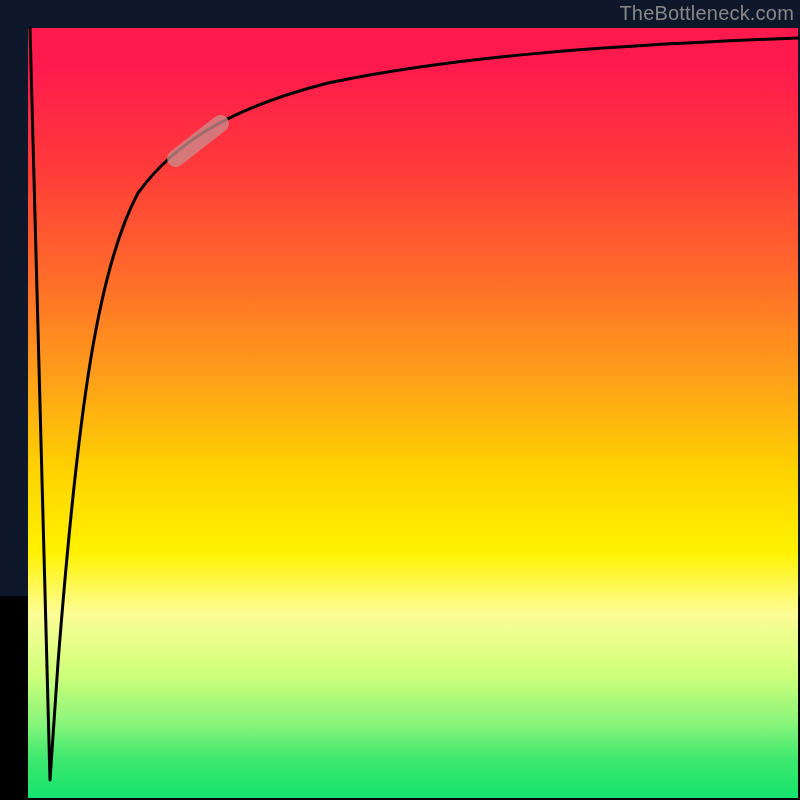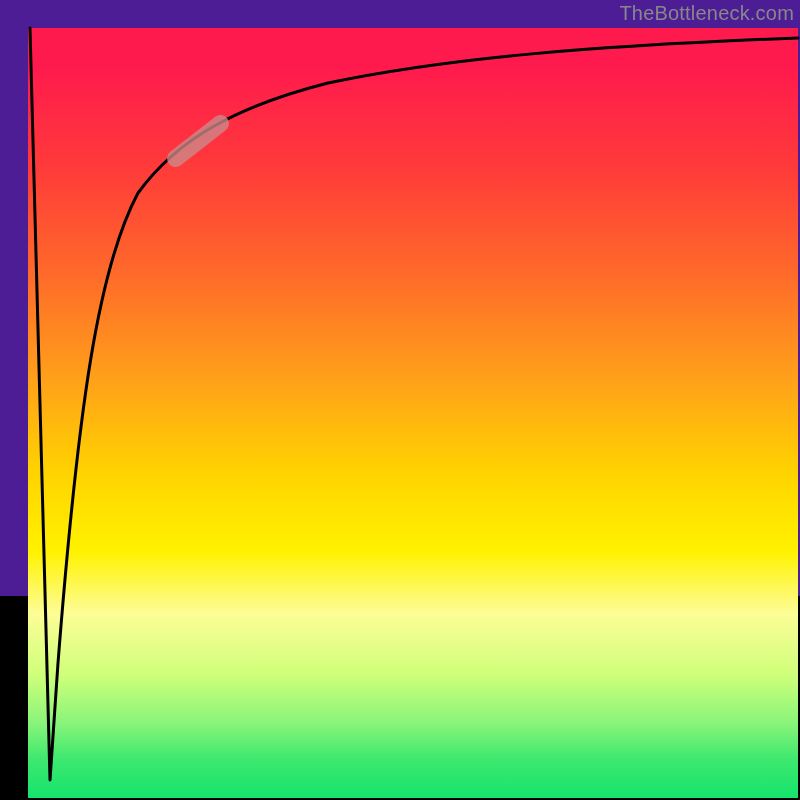--- a/index.html
+++ b/index.html
@@ -8,21 +8,21 @@
     width: 800px;
     height: 800px;
     background: #000;
     overflow: hidden;
     font-family: Arial, Helvetica, sans-serif;
   }
   .frame {
     position: relative;
     width: 800px;
     height: 596px;
-    background: #4c1d95;
+    background: #0f172a;
   }
   .plot-area {
     position: absolute;
     left: 28px;
     top: 28px;
     width: 770px;
     height: 770px;
     background: linear-gradient(
       to bottom,
       #ff1a4d 0%,

